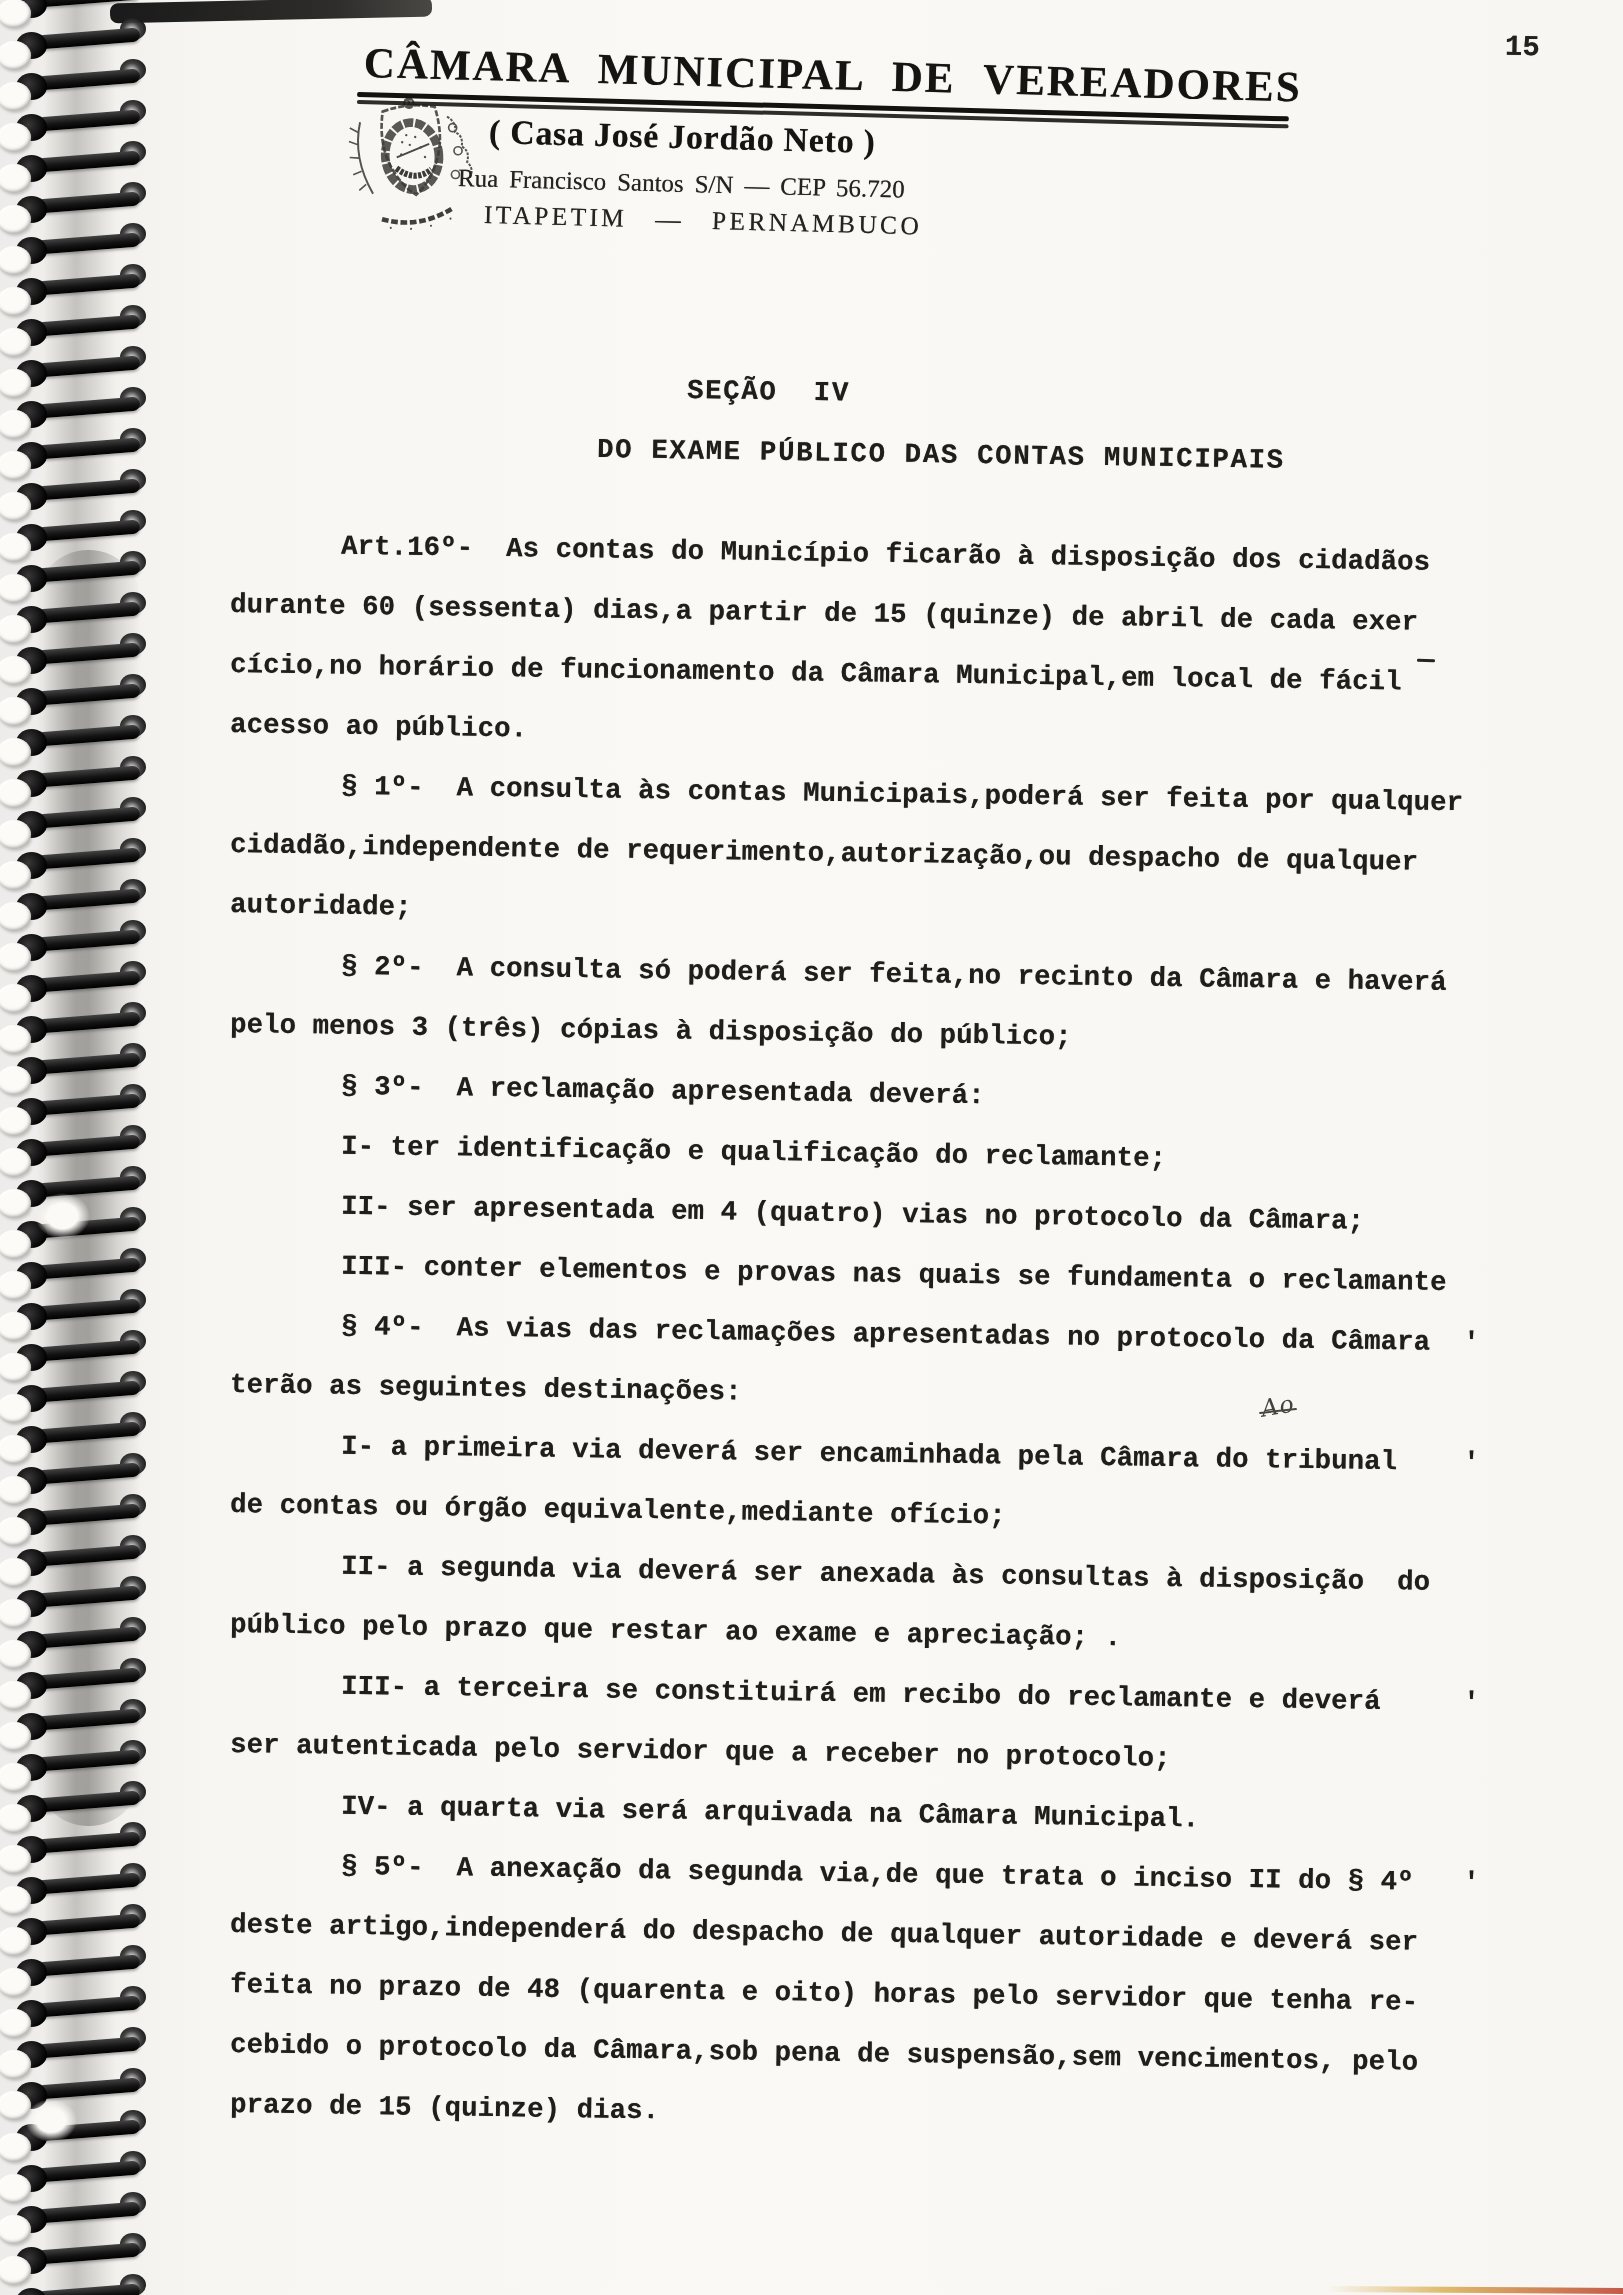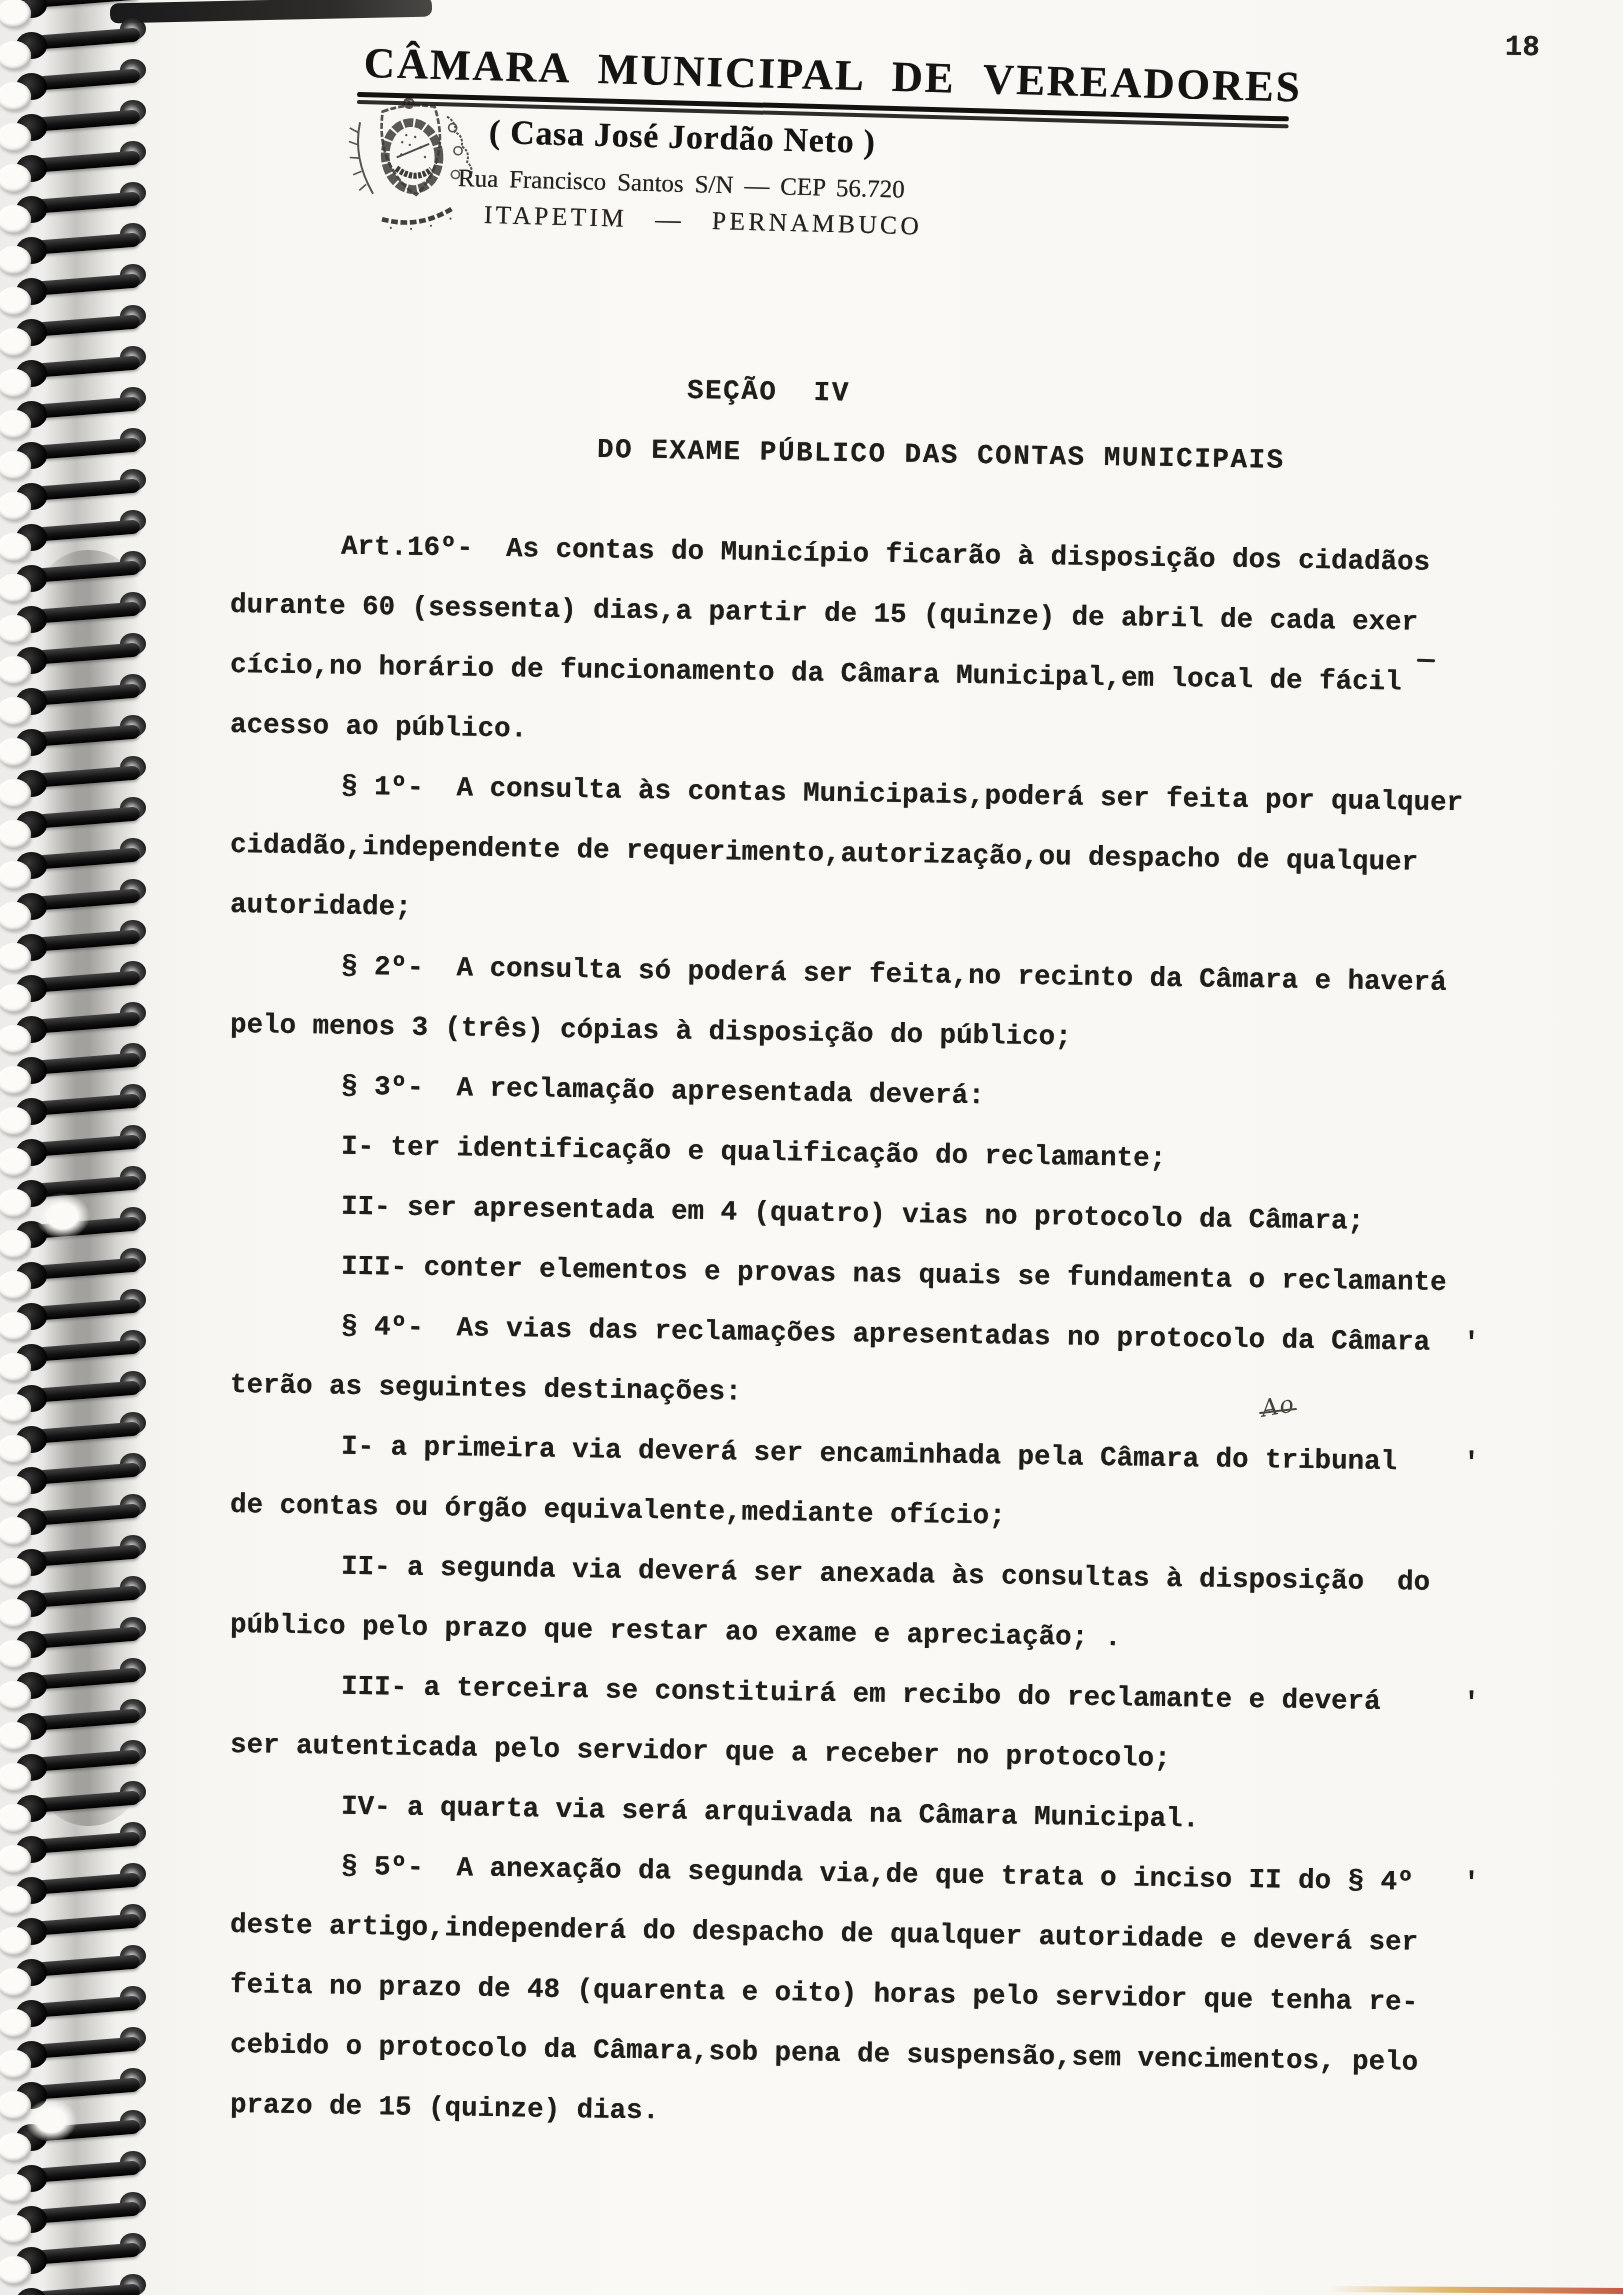--- a/index.html
+++ b/index.html
@@ -410,21 +410,21 @@
       <div class="coil" style="top: 2281px;">
         <div class="cap"></div>
         <div class="bar"></div>
         <div class="blob"></div>
       </div>
     </div>
   <div class="topstreak"></div>
   <div class="punch p1"></div>
   <div class="punch p2"></div>
 
-  <div class="pagenum">18</div>
+  <div class="pagenum">15</div>
 
   <svg class="seal" width="134" height="139" viewBox="0 0 200 207">
     <g fill="none" stroke="#4a4742" stroke-width="3">
       <path d="M97,10 h12 M103,4 v13"></path>
       <circle cx="103" cy="15" r="7"></circle>
       <path d="M63,24 q40,-11 78,0 q10,45 -4,80 q-13,32 -35,48 q-22,-16 -35,-48 q-14,-35 -4,-80 z" stroke-width="4" stroke-dasharray="9 3"></path>
       <ellipse cx="101" cy="94" rx="40" ry="50" stroke="#2e2b28" stroke-width="13" stroke-dasharray="14 3" opacity=".85"></ellipse>
       <path d="M78,94 L128,78" stroke="#3a3a3a"></path>
       <path d="M76,110 q26,24 52,6" stroke="#2e2b28" stroke-width="9" stroke-dasharray="5 2"></path>
       <path d="M28,37 q-16,52 10,108"></path>

